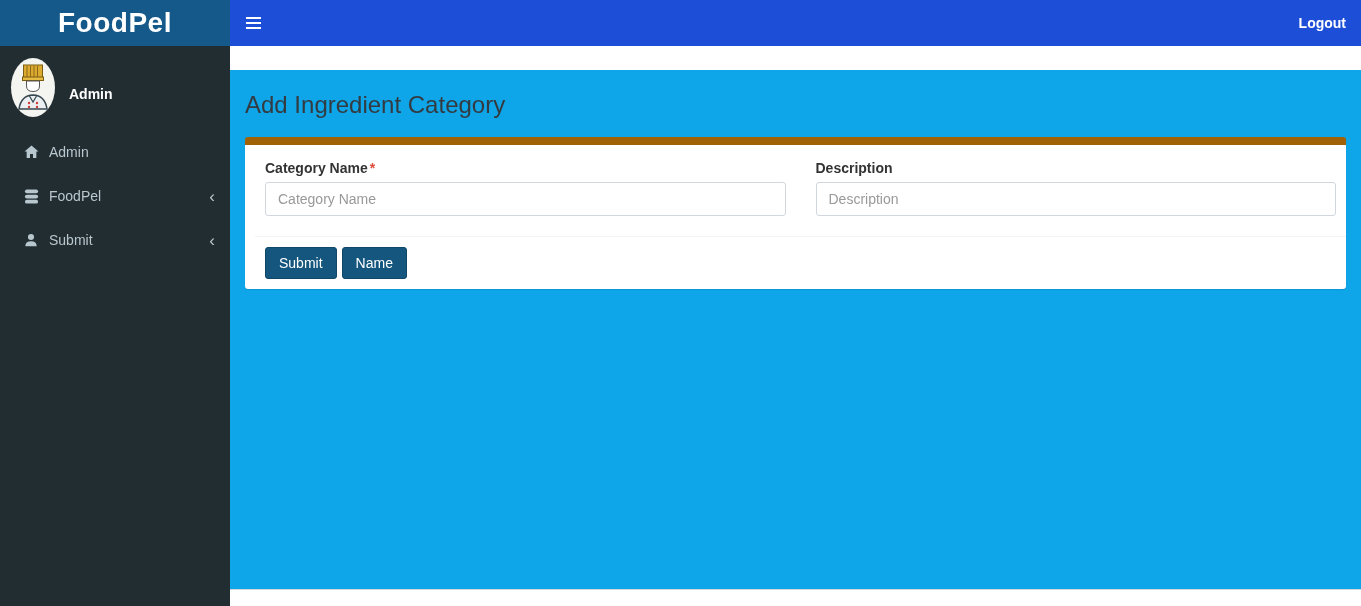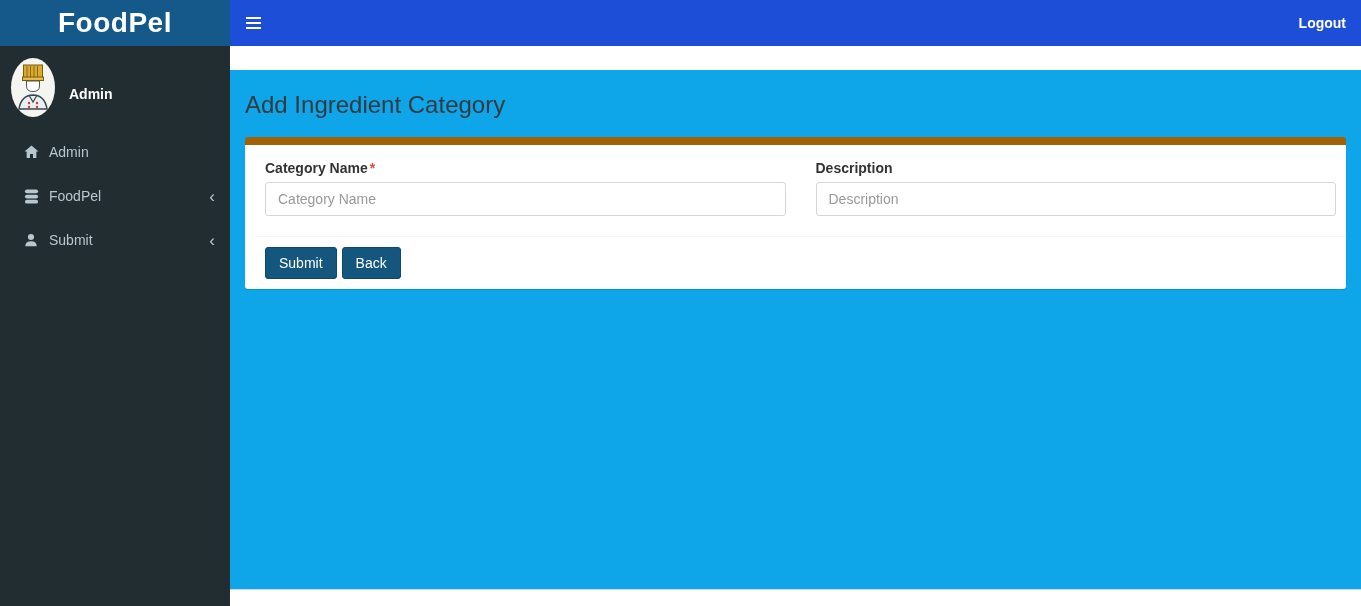--- a/index.html
+++ b/index.html
@@ -207,20 +207,20 @@
 
             <div class="form-group">
               <label class="form-label">Description</label>
               <input class="form-control" type="text" placeholder="Description" style="">
             </div>
 
           </div>
         </div>
         <div class="card-footer">
           <button class="btn">Submit</button>
-          <button class="btn">Back</button>
+          <button class="btn">Name</button>
         </div>
       </div>
     </div>
     <div class="main-footer"></div>
   </div>
 
 </div>
 
 </body></html>

